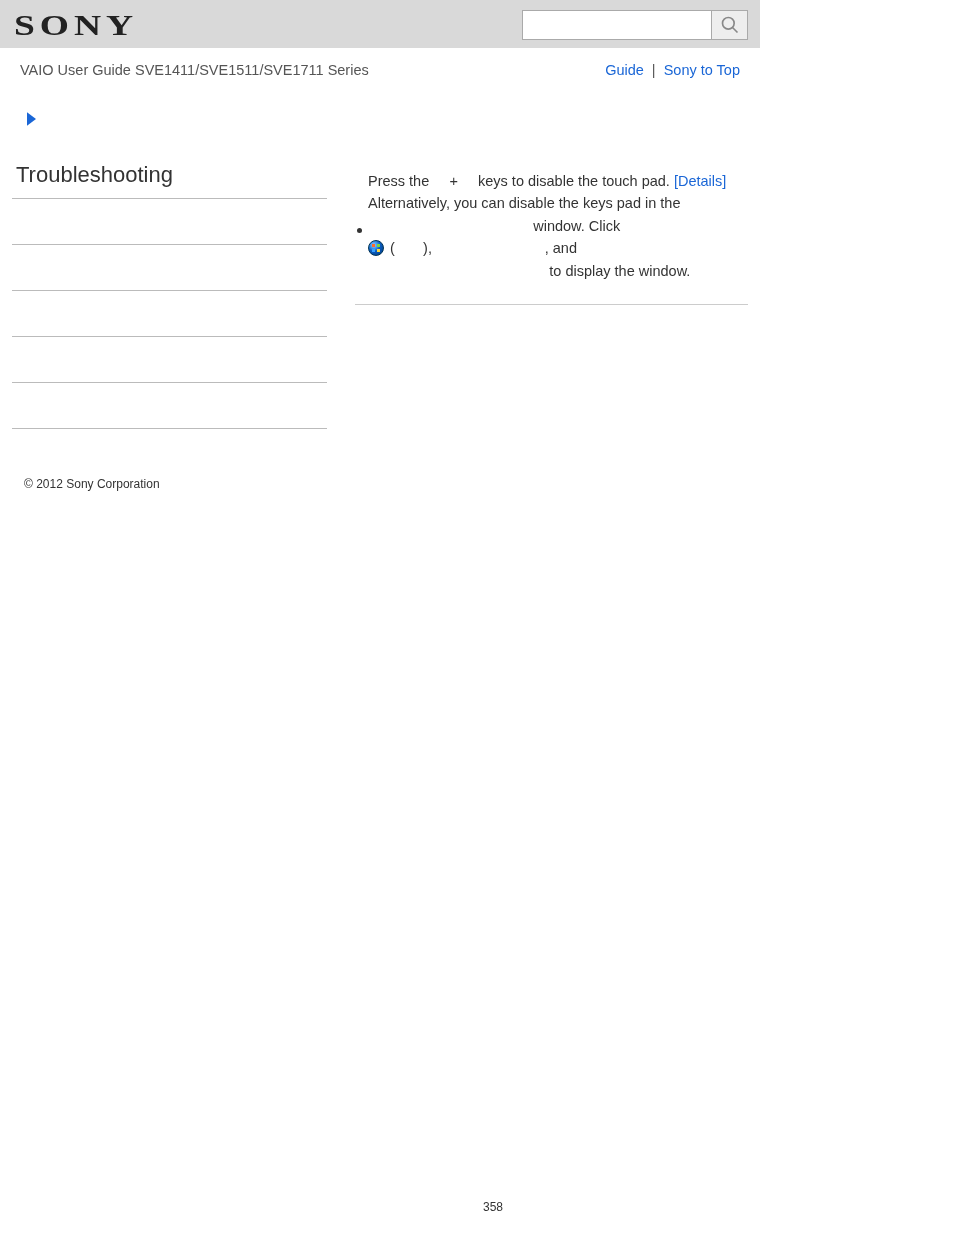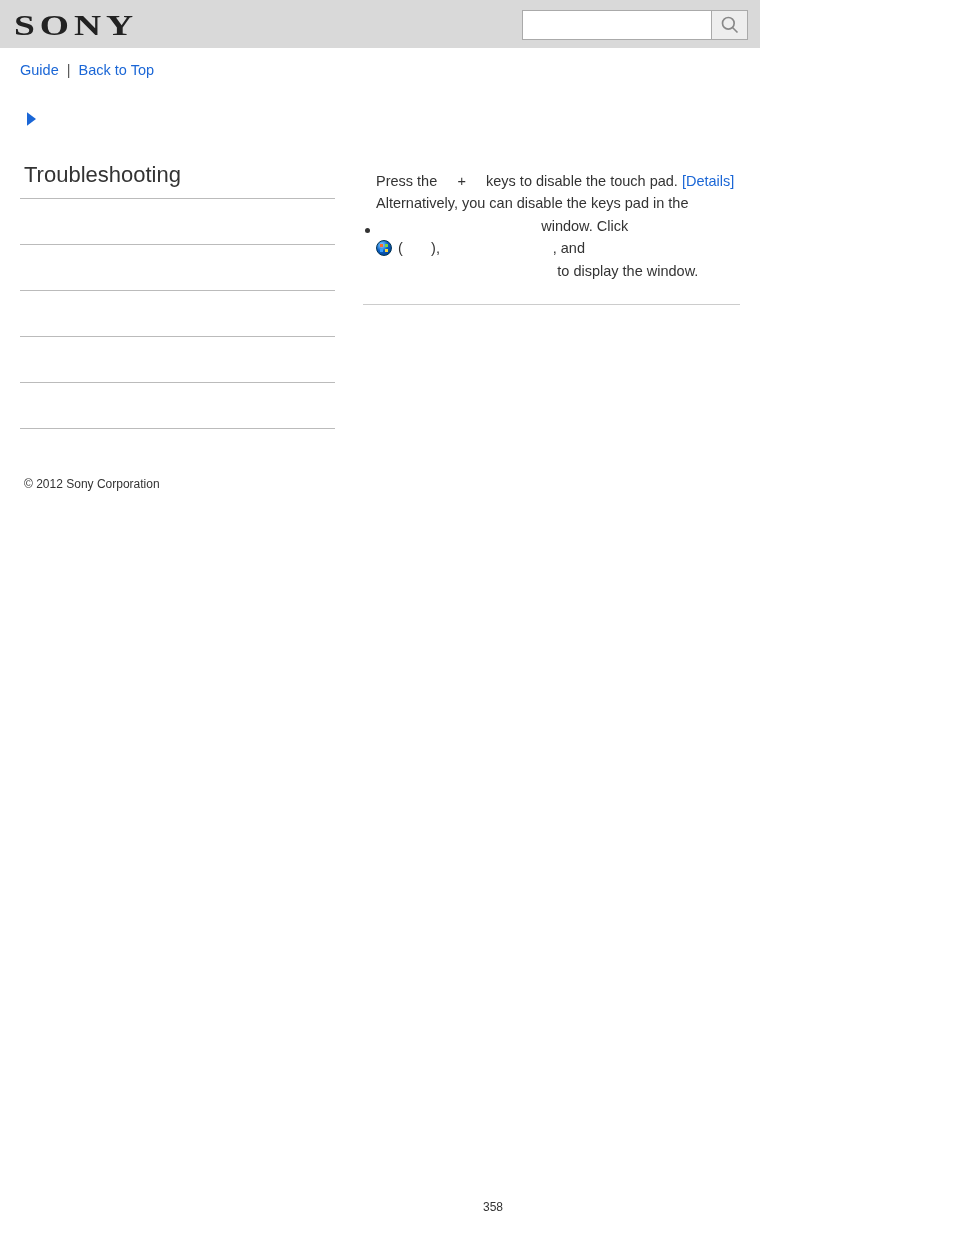--- a/index.html
+++ b/index.html
@@ -9,21 +9,21 @@
   .logo { font-family: "Times New Roman", serif; font-weight: 700; letter-spacing: 4px; font-size: 30px; color: #222; transform: scaleX(1.25); transform-origin: left center; }
   .search-wrap { display: flex; align-items: stretch; }
   .search-input { width: 190px; height: 30px; border: 1px solid #aaa; background: #fff; padding: 2px 6px; font-size: 14px; }
   .search-btn { width: 36px; height: 30px; border: 1px solid #aaa; border-left: none; background: #eee; display: flex; align-items: center; justify-content: center; cursor: pointer; }
   .search-btn svg { width: 20px; height: 20px; fill: none; stroke: #888; stroke-width: 2; }
   .subbar { display: flex; justify-content: space-between; align-items: center; padding: 14px 20px 10px 20px; font-size: 14.5px; color: #555; }
   .subbar a { color: #1a66d6; text-decoration: none; }
   .sep { color: #555; padding: 0 4px; }
   .arrow-row { padding: 22px 0 8px 24px; }
   .arrow-row svg { width: 18px; height: 18px; }
-  .content { display: flex; padding: 0 20px; }
+  .content { display: flex; padding: 0 12px; }
   .sidebar { width: 315px; flex-shrink: 0; padding-top: 22px; }
   .sidebar h2 { font-size: 22px; font-weight: 400; color: #333; padding: 0 0 10px 4px; border-bottom: 1px solid #bbb; }
   .sidebar .navitem { height: 46px; border-bottom: 1px solid #bbb; }
   .main { flex: 1; padding: 30px 0 0 28px; font-size: 14.5px; color: #333; }
   .bullet-row { display: flex; align-items: center; gap: 6px; }
   .bullet-dot { width: 5px; height: 5px; background: #333; border-radius: 50%; margin-top: 8px; flex-shrink: 0; margin-left: 2px; }
   .bullet-text { line-height: 1.55; }
   .bullet-text a { color: #1a66d6; text-decoration: none; }
   .start-orb { display: inline-block; width: 16px; height: 16px; border-radius: 50%; background: radial-gradient(circle at 35% 30%, #fff 0%, #6fc0ff 10%, #0a5dc2 45%, #023a7a 100%); vertical-align: -3px; margin-right: 2px; border: 1px solid #035; position: relative; }
   .start-orb::after { content: ""; position: absolute; left: 3px; top: 3px; width: 8px; height: 8px; background:
@@ -46,24 +46,25 @@
       <button class="search-btn">
         <svg viewBox="0 0 24 24">
           <circle cx="10" cy="10" r="7"></circle>
           <line x1="15" y1="15" x2="21" y2="21"></line>
         </svg>
       </button>
     </div>
   </div>
 
   <div class="subbar">
+    <div>VAIO User Guide SVE1411/SVE1511/SVE1711 Series</div>
     <div>
       <a href="#">Guide</a>
       <span class="sep">|</span>
-      <a href="#">Back to Top</a>
+      <a href="#">Sony to Top</a>
     </div>
   </div>
 
   <div class="arrow-row">
     <svg viewBox="0 0 24 24">
       <path d="M4 3 L16 12 L4 21 Z" fill="#1a66d6"></path>
     </svg>
   </div>
 
   <div class="content">

